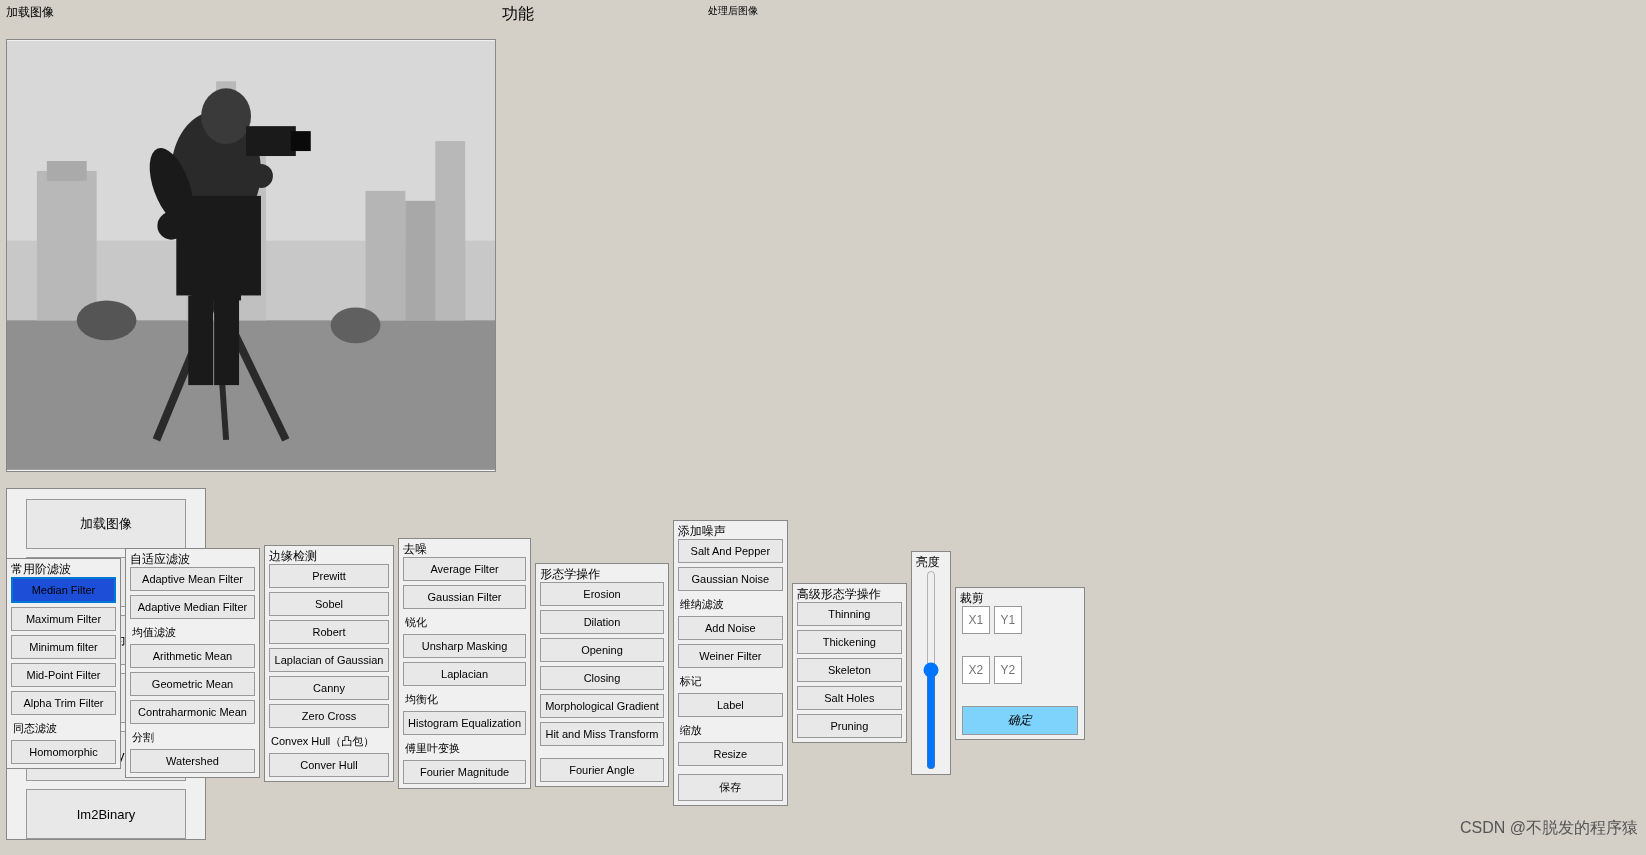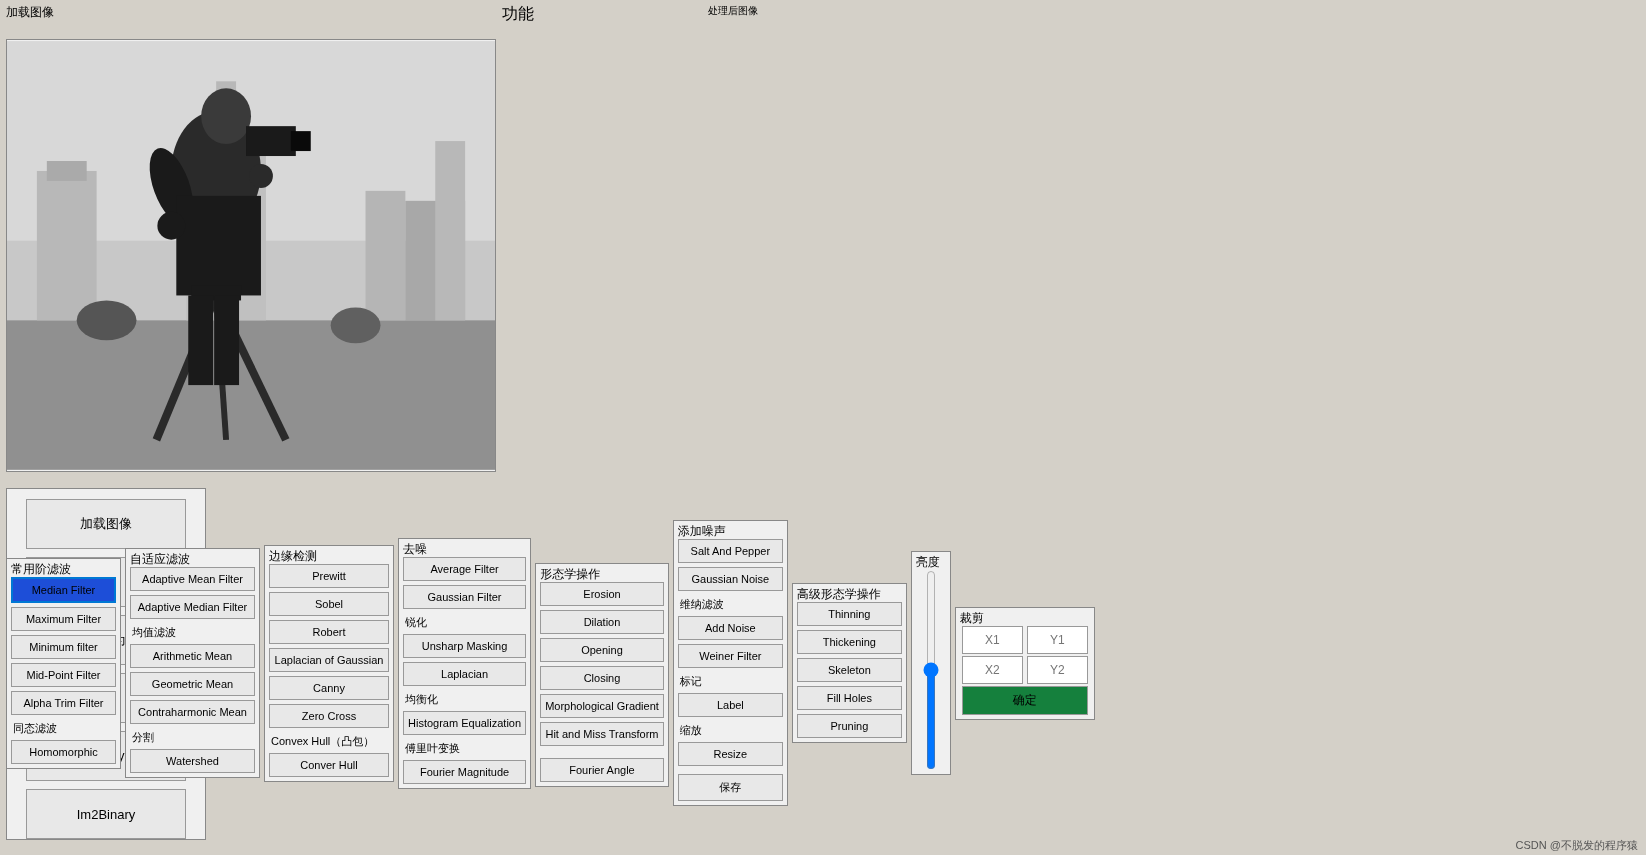--- a/index.html
+++ b/index.html
@@ -102,43 +102,44 @@
       color: #000;
       padding: 2px 0 0 2px;
     }
     .crop-group {
       border: 1px solid #888;
       background: #f0f0f0;
       position: relative;
       padding: 18px 6px 4px 6px;
       display: flex;
       flex-direction: column;
-      gap: 2px;
+      gap: 22px;
       min-width: 130px;
     }
     .crop-row {
       display: flex;
       gap: 4px;
     }
     .crop-input {
-      width: 61px;
+      width: 28px;
       height: 28px;
       border: 1px solid #999;
       background: #fff;
       font-size: 12px;
       text-align: center;
     }
     .confirm-btn {
-      background: #15803d;
+      background: #7dd3fc;
       border: 1px solid #999;
       cursor: pointer;
       font-size: 12px;
       padding: 5px 10px;
       width: 100%;
       text-align: center;
+      font-style: italic;
     }
     .brightness-group {
       border: 1px solid #888;
       background: #f0f0f0;
       position: relative;
       padding: 18px 4px 4px 4px;
       display: flex;
       flex-direction: column;
       align-items: center;
       gap: 4px;
@@ -146,23 +147,23 @@
     }
     .brightness-slider {
       writing-mode: vertical-lr;
       direction: rtl;
       height: 200px;
       width: 20px;
       cursor: pointer;
     }
     .watermark {
       position: absolute;
-      bottom: 2px;
+      bottom: 16px;
       right: 8px;
-      font-size: 11px;
+      font-size: 16px;
       color: #555;
     }
     
     .img-svg {
       width: 100%;
       height: 100%;
     }
   </style>
 </head>
 <body>
@@ -358,21 +359,21 @@
       <div style="margin-top:4px;">
         <button class="filter-btn" style="width:100%;">保存</button>
       </div>
     </div>
 
     <div class="bottom-group" style="min-width:115px;">
       <span class="group-label">高级形态学操作</span>
       <button class="filter-btn">Thinning</button>
       <button class="filter-btn">Thickening</button>
       <button class="filter-btn">Skeleton</button>
-      <button class="filter-btn">Fill Holes</button>
+      <button class="filter-btn">Salt Holes</button>
       <button class="filter-btn">Pruning</button>
     </div>
 
     <div class="brightness-group">
       <span class="group-label">亮度</span>
       <input type="range" class="brightness-slider" min="0" max="255" value="128" style="">
     </div>
 
     <div class="crop-group">
       <span class="group-label">裁剪</span>

